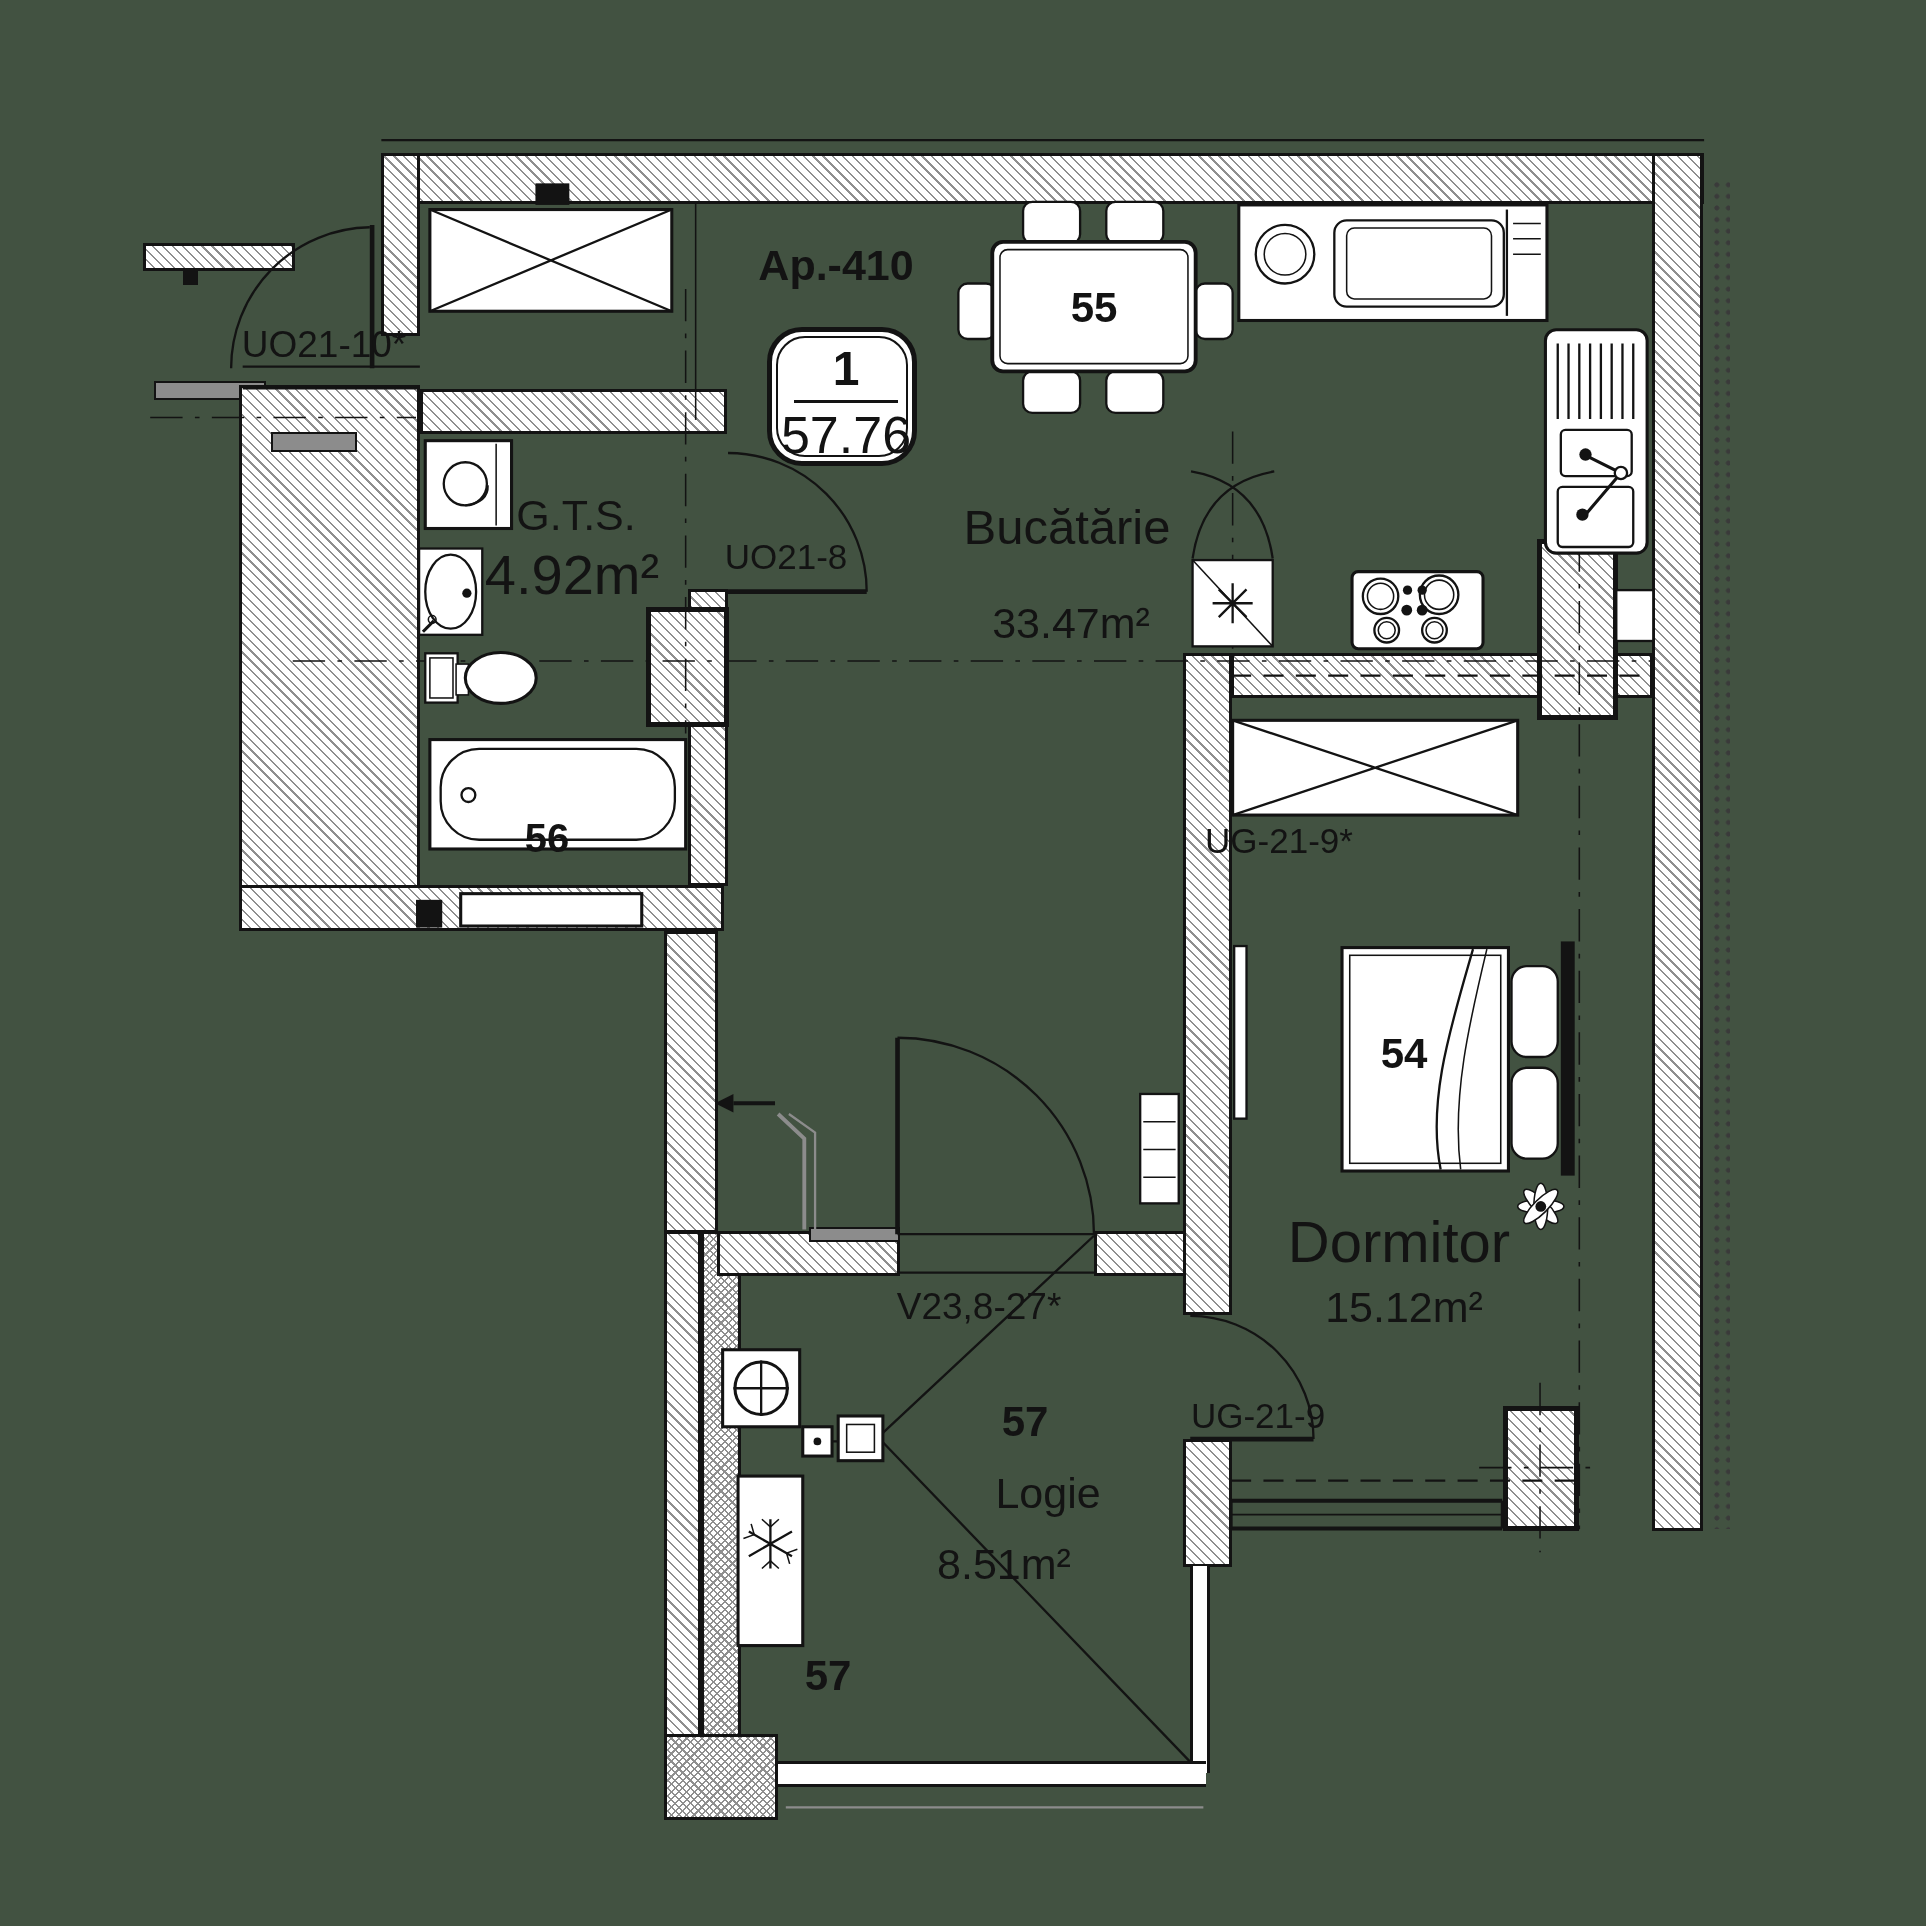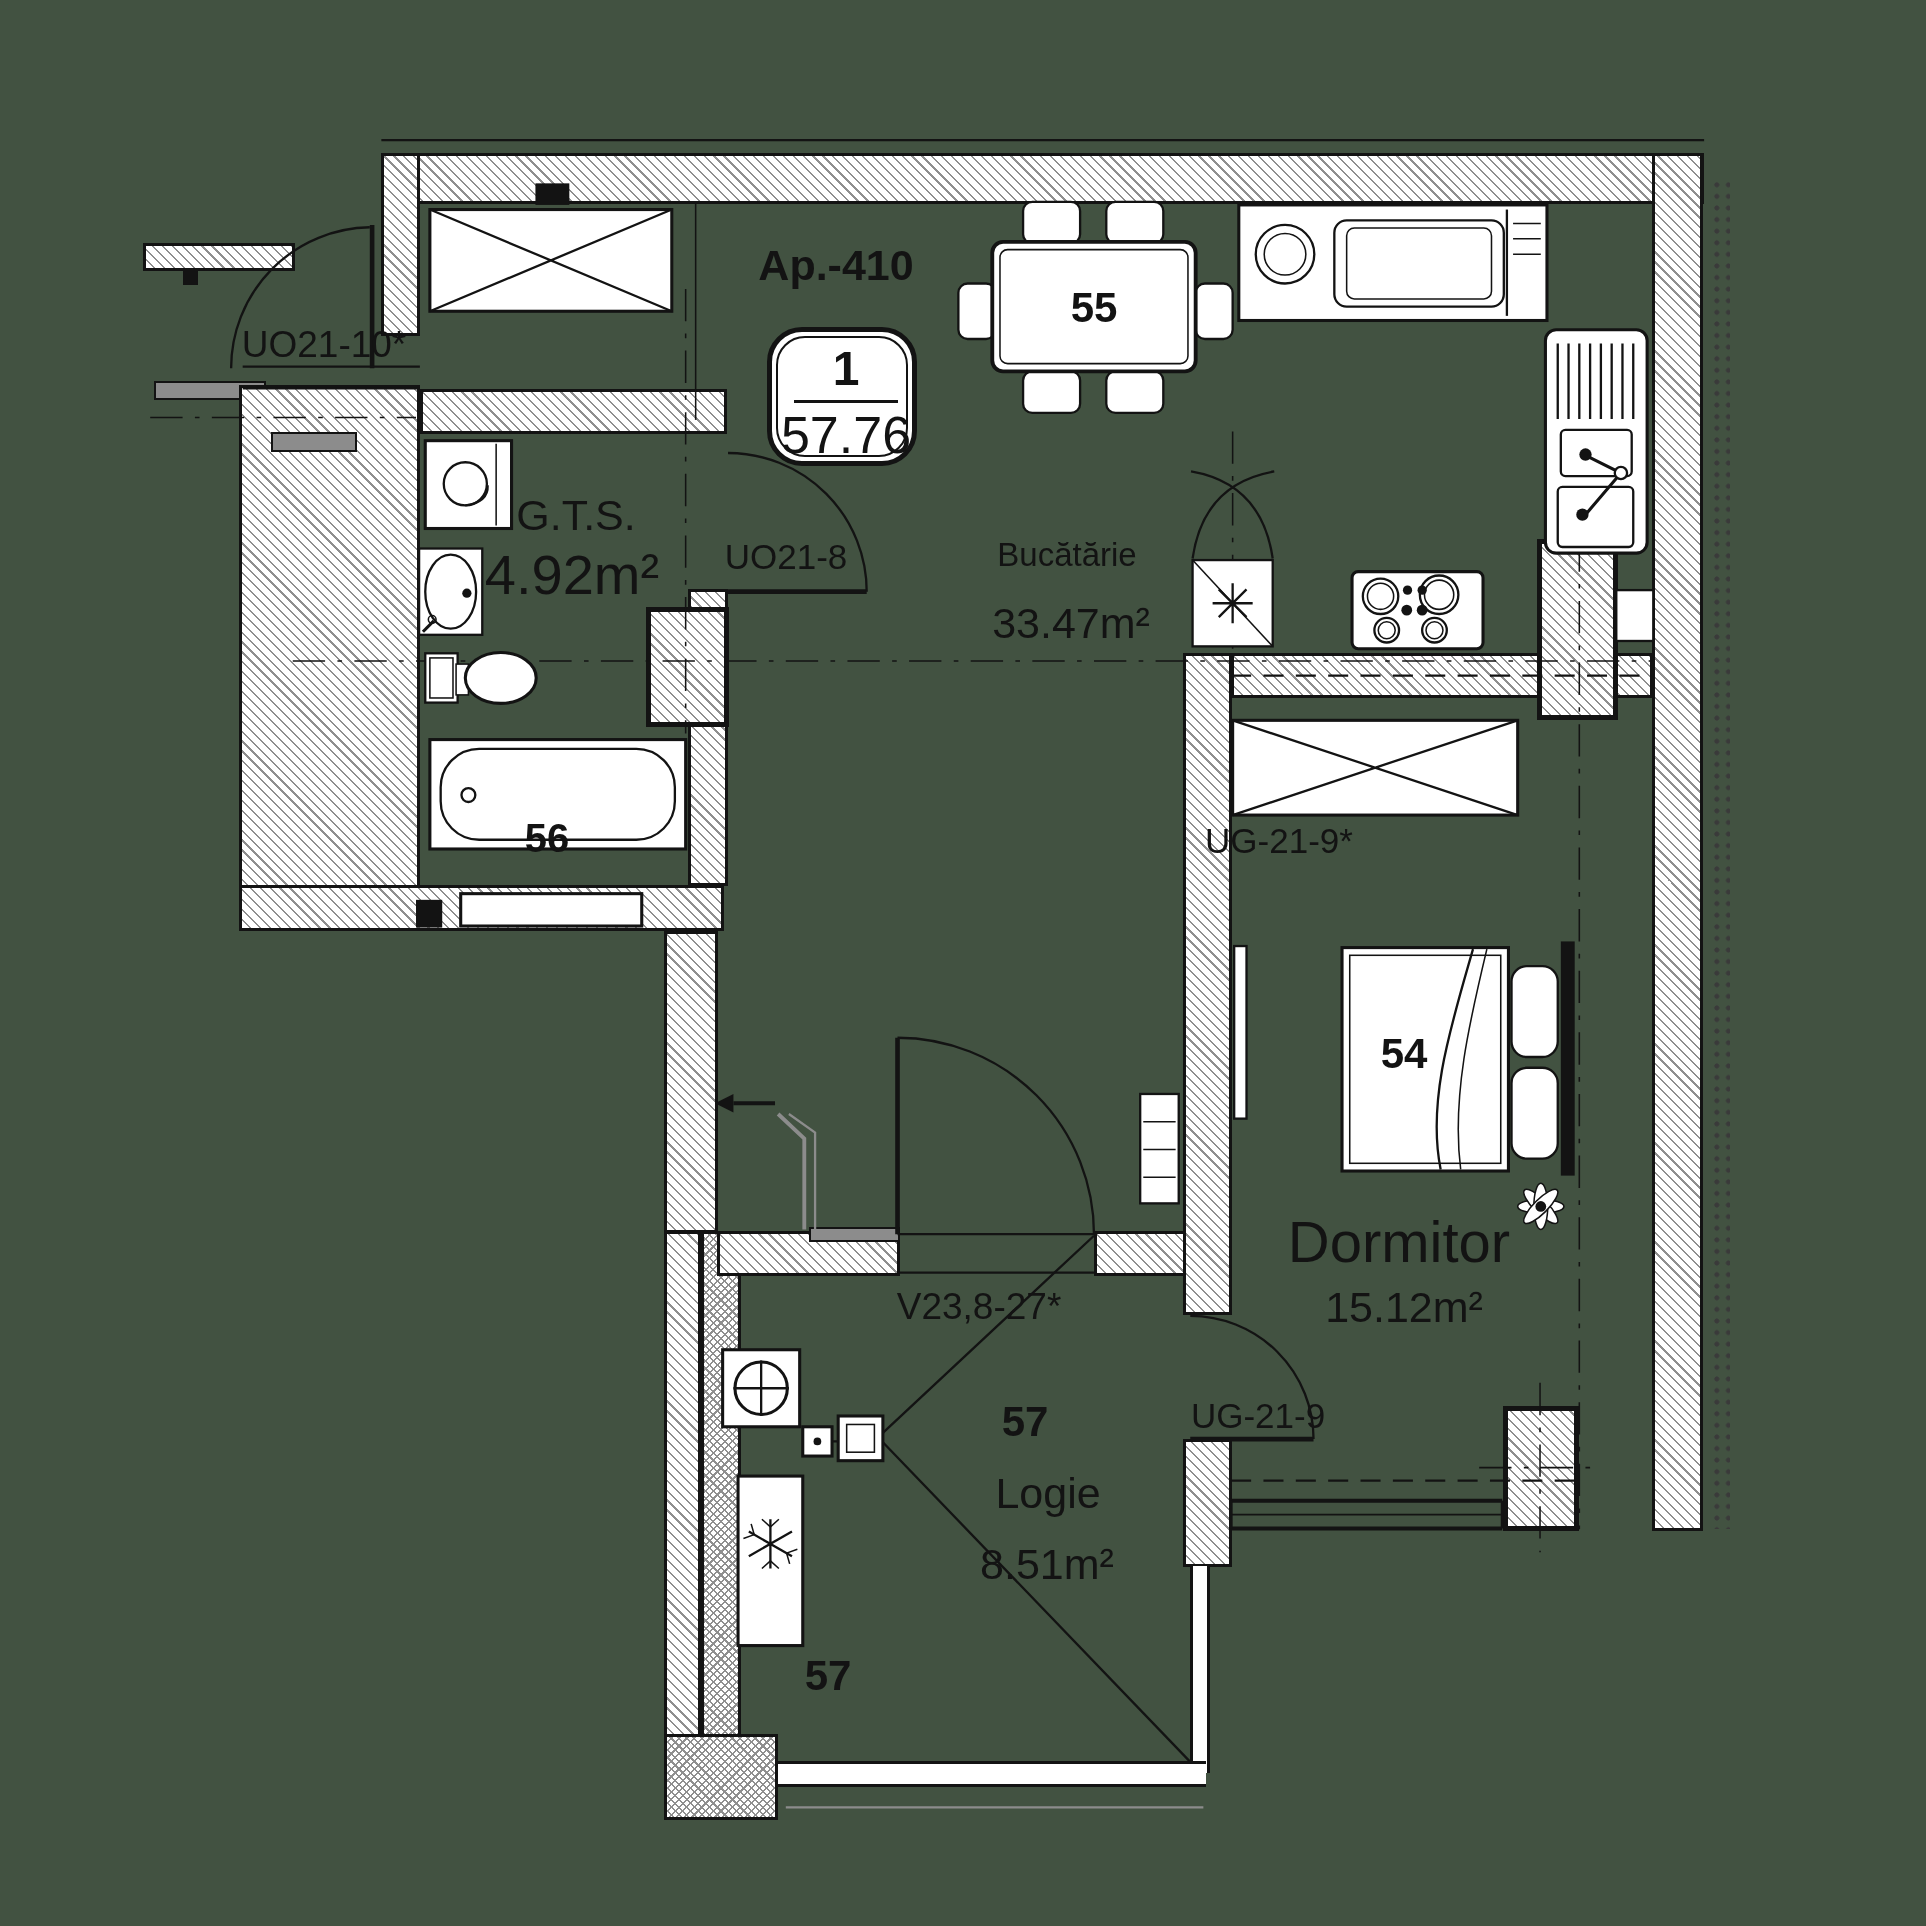--- a/index.html
+++ b/index.html
@@ -313,29 +313,29 @@
   <div class="badge" style="left:767px;top:327px;width:150px;height:139px">
     <div class="badge-inner"></div>
     <div class="badge-div" style="left:21.6px;top:68px;width:104px"></div>
     <div class="txt num" style="left:74px;top:37px;font-size:48px">1</div>
     <div class="txt" style="left:74px;top:103px;font-size:52px">57.76</div>
   </div>
 
   <div class="txt" style="left:576px;top:515px;font-size:43px">G.T.S.</div>
   <div class="txt" style="left:572px;top:575px;font-size:56px">4.92m²</div>
 
-  <div class="txt" style="left:1067px;top:554px;font-size:33px">Bucătărie</div>
+  <div class="txt" style="left:1067px;top:527px;font-size:49px">Bucătărie</div>
   <div class="txt" style="left:1071px;top:623px;font-size:43px">33.47m²</div>
 
   <div class="txt" style="left:1399px;top:1242px;font-size:58px">Dormitor</div>
   <div class="txt" style="left:1404px;top:1307px;font-size:43px">15.12m²</div>
 
   <div class="txt num" style="left:1025px;top:1422px;font-size:42px">57</div>
   <div class="txt" style="left:1048px;top:1493px;font-size:43px">Logie</div>
-  <div class="txt" style="left:1047px;top:1564px;font-size:43px">8.51m²</div>
+  <div class="txt" style="left:1004px;top:1564px;font-size:43px">8.51m²</div>
   <div class="txt num" style="left:828px;top:1676px;font-size:42px">57</div>
 
   <div class="txt" style="left:324px;top:344px;font-size:37px">UO21-10*</div>
   <div class="txt" style="left:786px;top:556px;font-size:35px">UO21-8</div>
   <div class="txt" style="left:1279px;top:840px;font-size:35px">UG-21-9*</div>
   <div class="txt" style="left:1258px;top:1415px;font-size:35px">UG-21-9</div>
   <div class="txt" style="left:979px;top:1306px;font-size:37px">V23,8-27*</div>
 
   <div class="txt num" style="left:1094px;top:308px;font-size:42px">55</div>
   <div class="txt num" style="left:547px;top:838px;font-size:40px">56</div>

